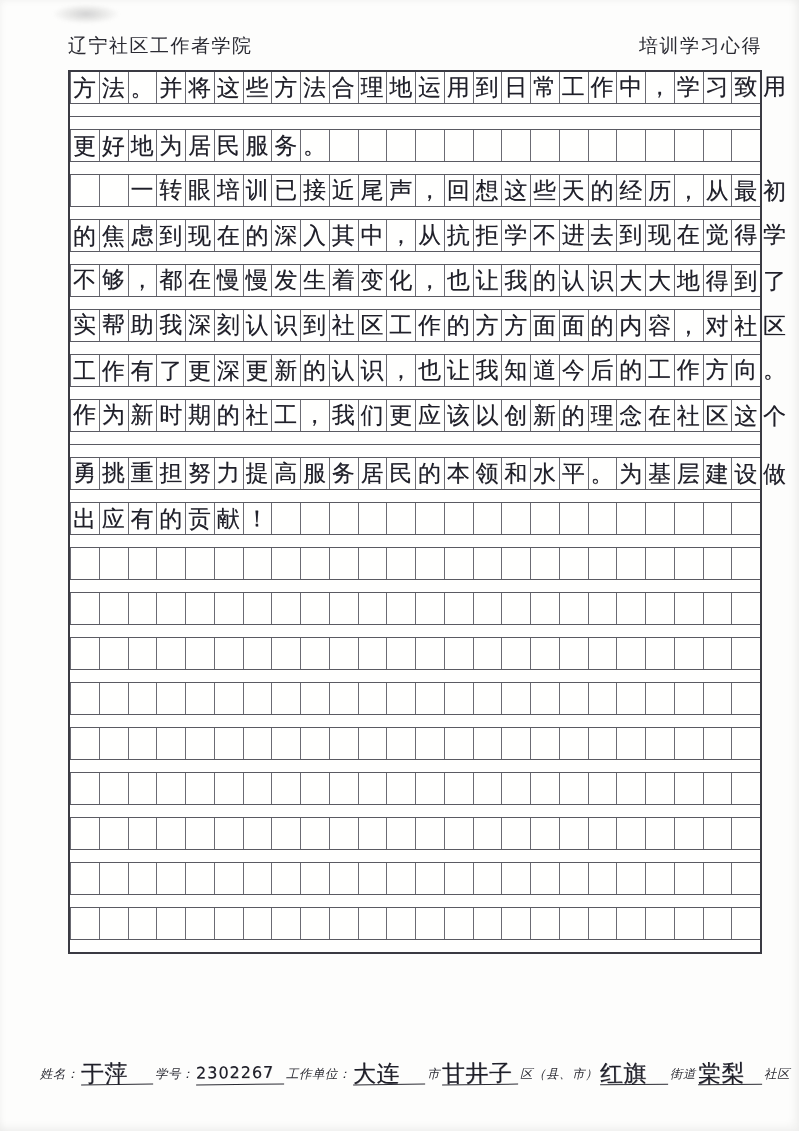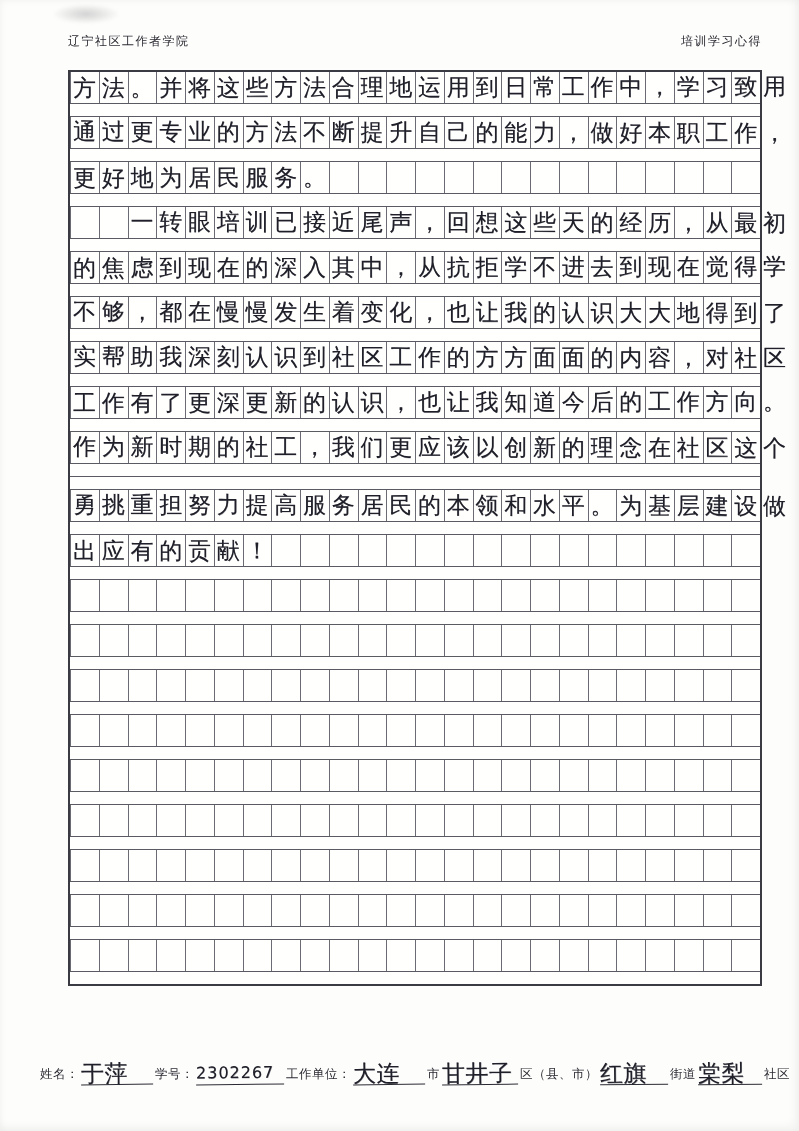--- a/index.html
+++ b/index.html
@@ -16,21 +16,21 @@
     box-shadow:inset -4px -4px 8px rgba(0,0,0,0.05), inset 2px 2px 6px rgba(0,0,0,0.03);
   }
   .smudge{
     position:absolute;left:52px;top:4px;width:68px;height:20px;
     background:radial-gradient(ellipse at center, rgba(140,140,140,0.38), rgba(140,140,140,0) 70%);
     filter:blur(1.5px);
   }
   .header{
     position:absolute;top:33px;left:68px;width:694px;
     display:flex;justify-content:space-between;align-items:baseline;
-    font-size:12px;letter-spacing:1.5px;color:#2b2b33;
+    font-size:19px;letter-spacing:1.5px;color:#2b2b33;
   }
   .grid{
     position:absolute;left:68px;top:70px;width:694px;
     border:2px solid #3a3a42;background:#fffffe;
     box-sizing:border-box;
   }
   .unit{width:100%;}
   .cells{
     position:relative;height:31px;
     border-bottom:1px solid #5a5a62;
@@ -49,21 +49,21 @@
     position:absolute;left:0;top:0;right:-8px;
     font-size:23px;line-height:31px;letter-spacing:5.75px;
     white-space:nowrap;overflow:visible;
   }
   .footer{
     position:absolute;left:38px;top:1062px;width:748px;
     display:flex;align-items:flex-end;
     font-size:12.5px;color:#2b2b33;letter-spacing:0.5px;
     white-space:nowrap;
   }
-  .footer .label{padding:0 2px 3px 2px;flex:0 0 auto;}
+  .footer .label{padding:0 2px 3px 2px;flex:0 0 auto;font-style:italic;}
   .blank{
     flex:0 0 auto;
     border-bottom:1.2px solid #2b2b33;
     text-align:left;
     font-size:23px;line-height:22px;
     padding-bottom:0px;margin-bottom:1px;
     transform:rotate(-0.6deg);
   }
   .blank.num{font-size:16px;letter-spacing:1px;}
 </style>
@@ -80,23 +80,20 @@
   </div>
 
   <div class="grid">
       <div class="unit">
         <div class="cells">
           <div class="hw line" style="padding-left: 3px; transform: rotate(-0.12deg);">方法。并将这些方法合理地运用到日常工作中，学习致用，</div>
         </div>
         <div class="gap"></div>
       </div>
       <div class="unit">
-        <div class="cells">
-          <div class="hw line" style="padding-left: 3px; transform: rotate(0.12deg);">通过更专业的方法不断提升自己的能力，做好本职工作，</div>
-        </div>
         <div class="gap"></div>
       </div>
       <div class="unit">
         <div class="cells">
           <div class="hw line" style="padding-left: 3px; transform: rotate(-0.12deg);">更好地为居民服务。</div>
         </div>
         <div class="gap"></div>
       </div>
       <div class="unit">
         <div class="cells">

